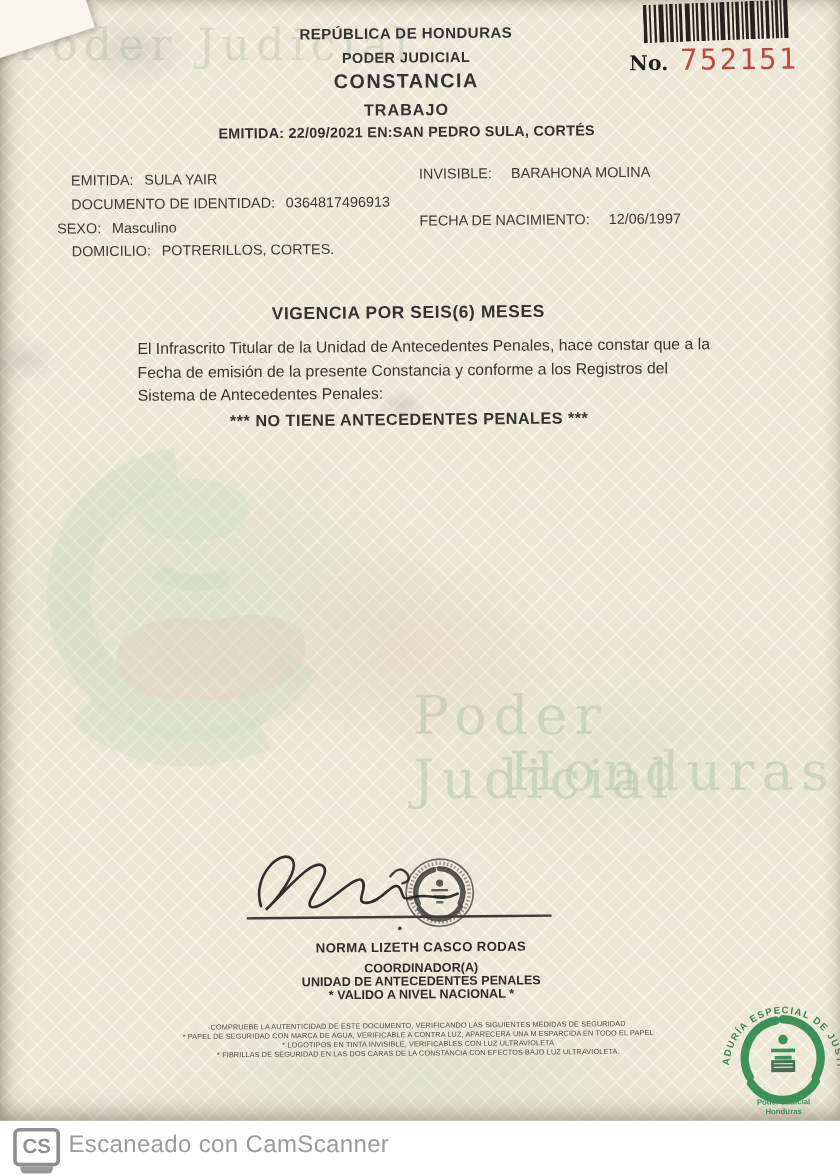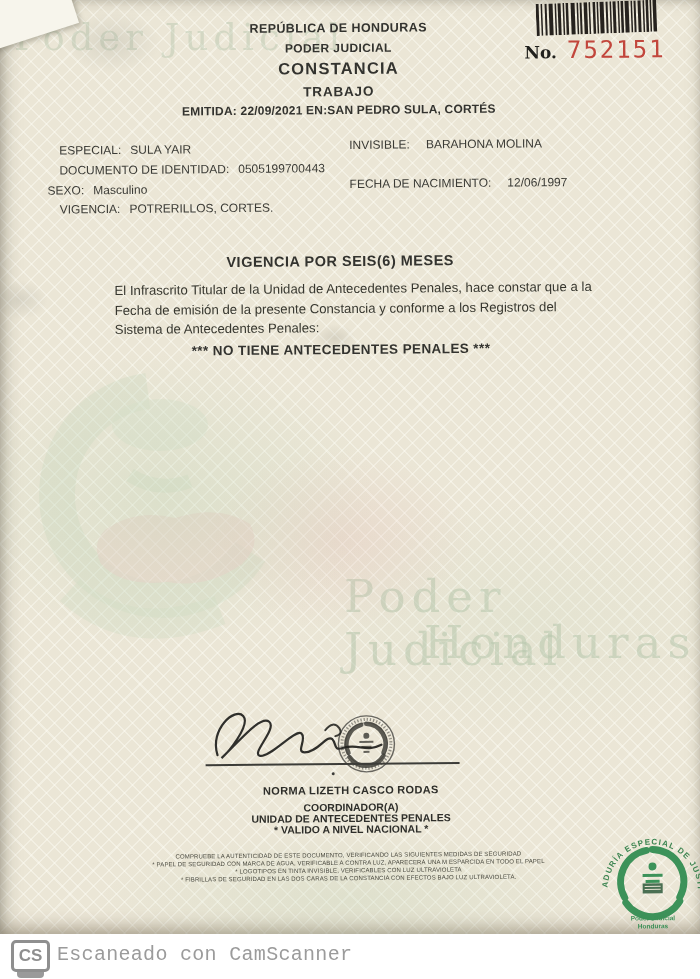--- a/index.html
+++ b/index.html
@@ -68,21 +68,21 @@
       color:#4a4a40;letter-spacing:.2px;white-space:nowrap;}
   .green-stamp{position:absolute;left:583px;top:826px;opacity:.92;}
   
   .scanbar{position:absolute;left:0;top:934px;width:700px;height:45px;background:#ffffff;}
   .cs-icon{position:absolute;left:11px;top:6px;width:33px;height:26px;border:3px solid #8f8f8f;
       border-radius:5px;color:#8f8f8f;font-weight:bold;font-size:17px;
       display:flex;align-items:center;justify-content:center;background:#fff;
       font-family:"Liberation Sans",sans-serif;}
   .cs-icon::after{content:"";position:absolute;left:3px;bottom:-9px;width:27px;height:6px;
       background:#9a9a9a;border-radius:0 0 4px 4px;}
-  .scan-text{position:absolute;left:57px;top:9px;font-size:20px;color:#9b9b9b;letter-spacing:.3px;font-family:Liberation Mono, monospace;}
+  .scan-text{position:absolute;left:57px;top:9px;font-size:20px;color:#9b9b9b;letter-spacing:.3px;}
 </style>
 </head>
 <body>
 
 <div class="stage">
   <div class="paper">
 
     <div class="wm wm-topleft">Poder Judicial</div>
     <div class="wm wm-right-vert">Poder Judicial</div>
     <div class="wm wm-big1">Poder Judicial</div>
@@ -138,36 +138,36 @@
           <rect x="110" y="0" width="2.5" height="32"></rect>
             <rect x="114" y="0" width="1.5" height="32"></rect>
           <rect x="117" y="0" width="3.5" height="32"></rect>
         </g>
       </svg>
       <div class="serial">
         <span class="no">No.</span><span class="num">752151</span>
       </div>
 
       <div class="field" style="left:62px;top:141px">
-        <span class="lbl">ESPECIAL:</span><span>SULA YAIR</span>
+        <span class="lbl">EMITIDA:</span><span>SULA YAIR</span>
       </div>
       <div class="field f-apellidos" style="left:352px;top:138px">
         <span class="lbl">INVISIBLE:</span><span>BARAHONA MOLINA</span>
       </div>
       <div class="field" style="left:62px;top:161px">
-        <span class="lbl">DOCUMENTO DE IDENTIDAD:</span><span>0505199700443</span>
+        <span class="lbl">DOCUMENTO DE IDENTIDAD:</span><span>0364817496913</span>
       </div>
       <div class="field" style="left:50px;top:181px">
         <span class="lbl">SEXO:</span><span>Masculino</span>
       </div>
       <div class="field f-fecha" style="left:352px;top:177px">
         <span class="lbl">FECHA DE NACIMIENTO:</span><span>12/06/1997</span>
       </div>
       <div class="field" style="left:62px;top:200px">
-        <span class="lbl">VIGENCIA:</span><span>POTRERILLOS, CORTES.</span>
+        <span class="lbl">DOMICILIO:</span><span>POTRERILLOS, CORTES.</span>
       </div>
 
       <div class="b-validity">VIGENCIA POR SEIS(6) MESES</div>
       <div class="b-statement">El Infrascrito Titular de la Unidad de Antecedentes Penales, hace constar que a la Fecha de emisión de la presente Constancia y conforme a los Registros del Sistema de Antecedentes Penales:</div>
       <div class="b-result">*** NO TIENE ANTECEDENTES PENALES ***</div>
 
       <svg class="sig-squiggle" width="185" height="72" viewBox="0 0 185 72">
         <path d="M10,54 C2,28 28,6 36,15 C44,24 20,52 14,57 C34,38 54,14 62,21
                  C70,28 44,52 52,55 C62,58 88,28 94,33 C100,38 88,52 97,52
                  C111,52 119,34 125,39 C129,43 126,51 135,48 C151,43 158,53 174,45" fill="none" stroke="#1b1b18" stroke-width="2.2" stroke-linecap="round" opacity=".9"></path>

